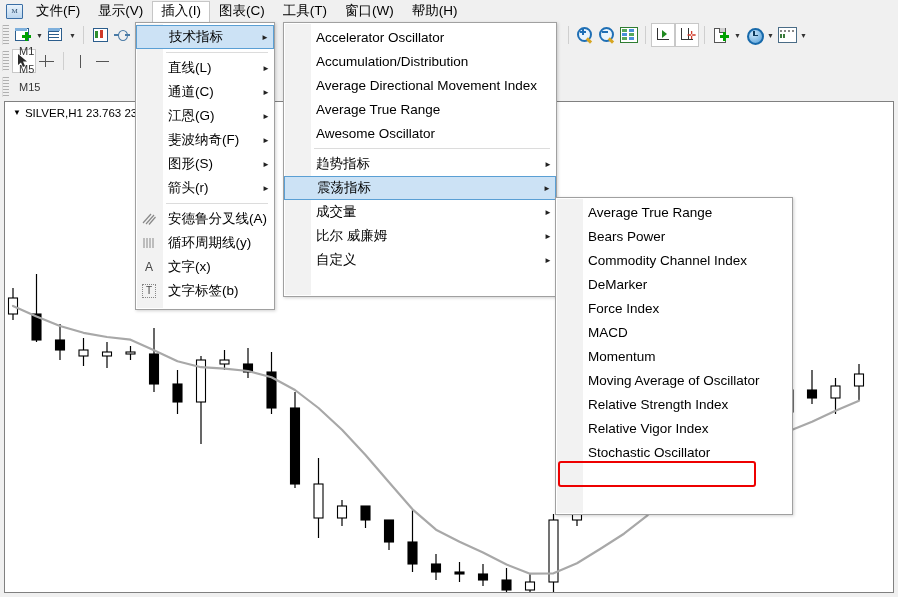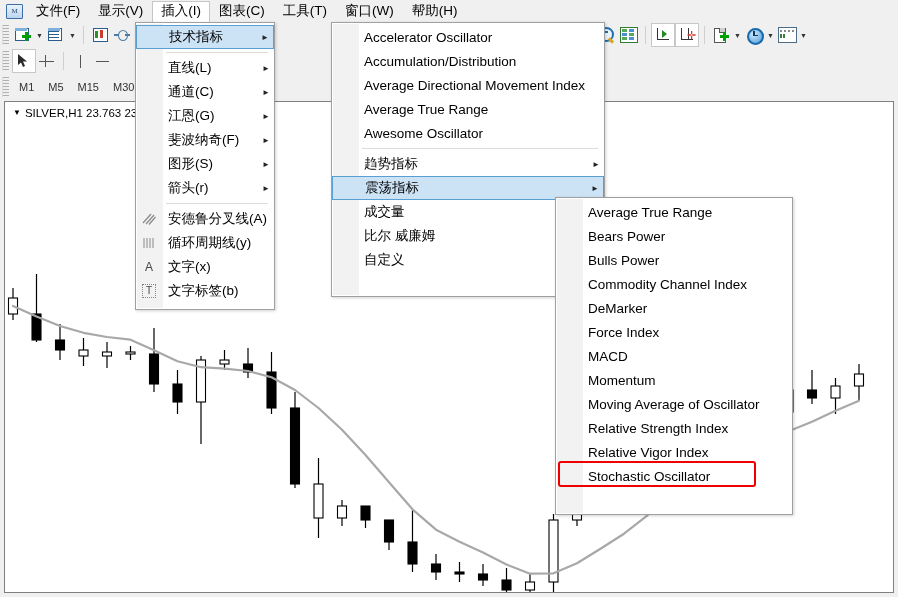--- a/index.html
+++ b/index.html
@@ -222,21 +222,21 @@
   .mrow.hl {
     background: #cce2f5;
     border: 1px solid #5a9fd4;
     box-sizing: border-box;
   }
   .msep { height: 1px; background: #dcdcdc; margin: 3px 6px 3px 30px; }
 
   
   #panel-insert { left: 135px; top: 22px; width: 140px; height: 288px; }
   
-  #panel-indicators { left: 283px; top: 22px; width: 274px; height: 275px; margin-left: 48px; }
+  #panel-indicators { left: 283px; top: 22px; width: 274px; height: 275px; }
   
   #panel-osc { left: 555px; top: 197px; width: 238px; height: 318px; }
 
   #panel-indicators .mrow { height: 24px; font-size: 13.5px; }
   #panel-indicators .mrow .mlabel { padding-left: 6px; }
   #panel-osc .mrow { height: 24px; }
 
   .latin { font-family: "Liberation Sans", sans-serif; }
 
   .redbox {
@@ -393,21 +393,21 @@
     <div class="tbtn">
       <div class="vbar-ic"></div>
     </div>
     <div class="tbtn">
       <div class="hbar-ic"></div>
     </div>
   </div>
 
   <div class="toolbar-row" id="toolbar3">
     <div class="grip"></div>
-    <div id="timeframe-items" style="display:flex;align-items:flex-start;">
+    <div id="timeframe-items" style="display:flex;align-items:flex-start;flex-direction:column;">
         <div class="tf-btn">M1</div>
         <div class="tf-btn">M5</div>
         <div class="tf-btn">M15</div>
         <div class="tf-btn">M30</div>
         <div class="tf-btn sel">H1</div>
       </div>
   </div>
 
   <div class="chart-wrap">
     <div class="chart-label">
@@ -638,25 +638,20 @@
           <span class="mlabel">Average True Range</span>
           <span class="marrow"></span>
         </div>
         <div class="mrow">
           <span class="micon"></span>
           <span class="mlabel">Bears Power</span>
           <span class="marrow"></span>
         </div>
         <div class="mrow">
           <span class="micon"></span>
-          <span class="mlabel">Bulls Power</span>
-          <span class="marrow"></span>
-        </div>
-        <div class="mrow">
-          <span class="micon"></span>
           <span class="mlabel">Commodity Channel Index</span>
           <span class="marrow"></span>
         </div>
         <div class="mrow">
           <span class="micon"></span>
           <span class="mlabel">DeMarker</span>
           <span class="marrow"></span>
         </div>
         <div class="mrow">
           <span class="micon"></span>

